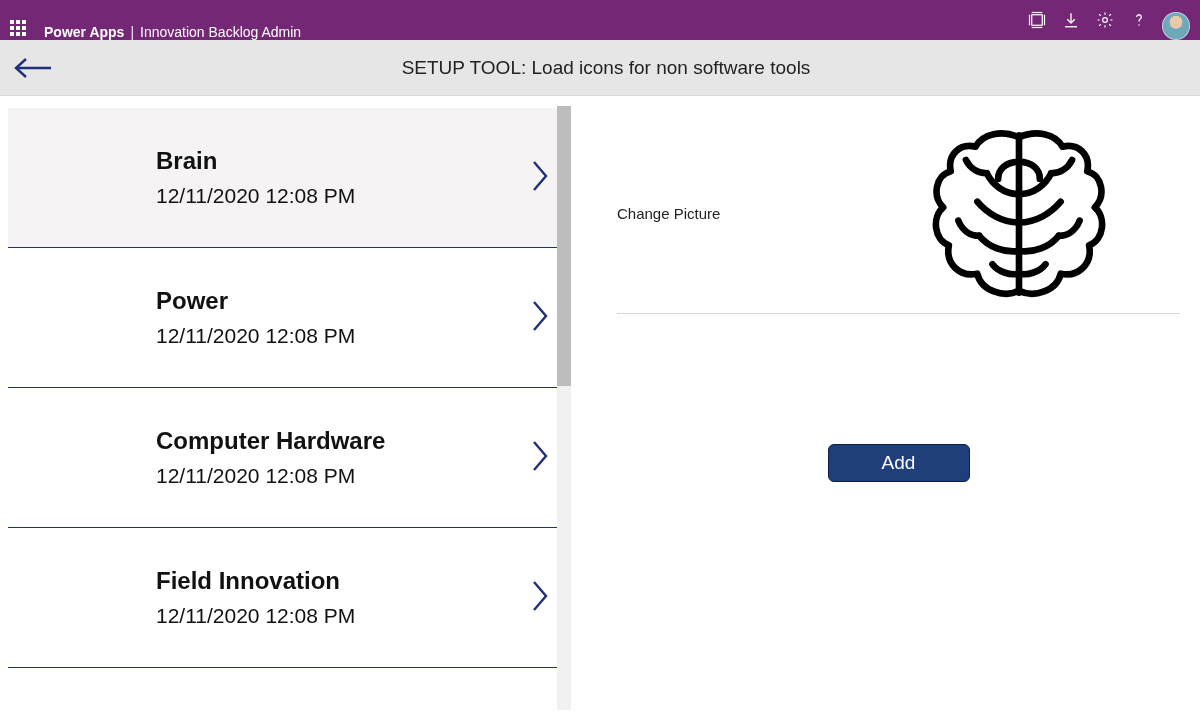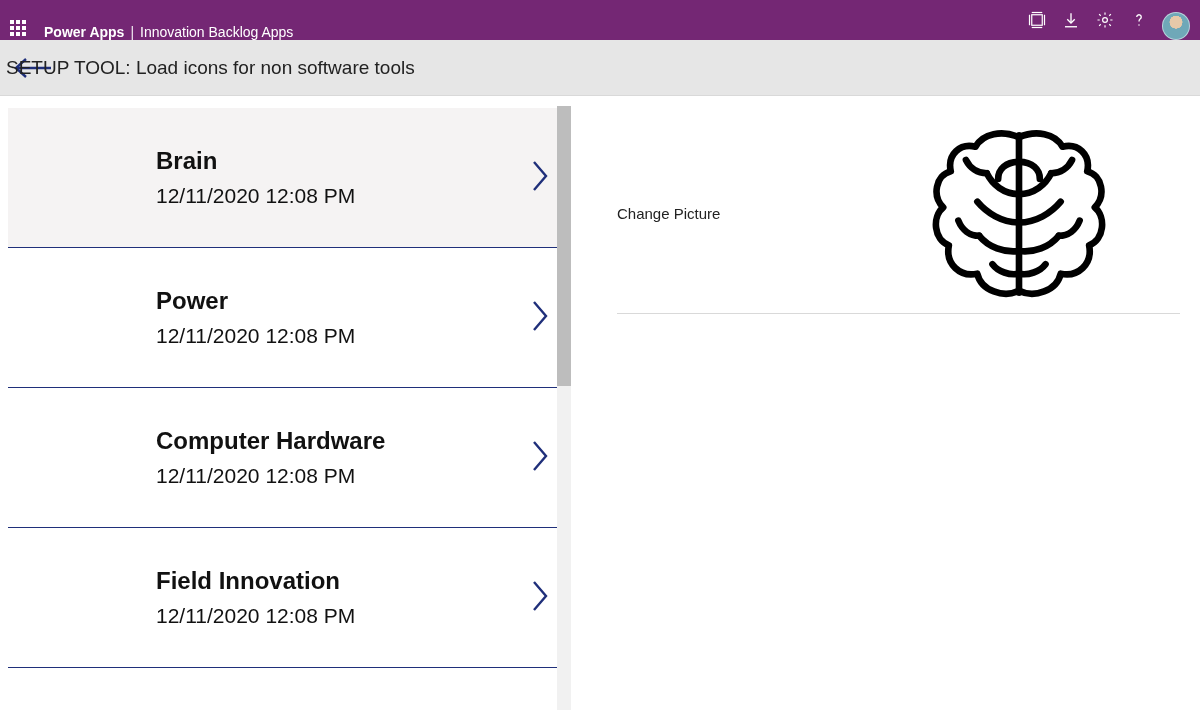--- a/index.html
+++ b/index.html
@@ -44,21 +44,22 @@
     position: relative;
   }
   .back-arrow {
     margin-left: 12px;
     width: 42px; height: 32px;
     display: flex; align-items: center; justify-content: center;
     cursor: pointer;
   }
   .sub-header .title {
     position: absolute;
-    left: 6px; right: 0;
+    left: 12px; right: 0;
+    text-align: center;
     font-size: 19px;
     color: #222;
     pointer-events: none;
   }
 
   
   .main {
     display: flex;
     height: calc(712px - 40px - 56px);
     width: 100%;
@@ -151,21 +152,21 @@
       <span></span>
     <span></span>
       <span></span>
       <span></span>
     <span></span>
       <span></span>
       <span></span>
   </div>
   <span class="brand">Power Apps</span>
   <span class="sep">|</span>
-  <span>Innovation Backlog Apps</span>
+  <span>Innovation Backlog Admin</span>
   <span class="spacer"></span>
   <div class="tb-icon">
     <svg width="18" height="18" viewBox="0 0 24 24" fill="none" stroke-width="1.6">
       <rect x="5" y="5" width="14" height="14"></rect>
       <line x1="2" y1="5" x2="2" y2="19"></line>
         <line x1="22" y1="5" x2="22" y2="19"></line>
       <line x1="5" y1="2" x2="19" y2="2"></line>
         <line x1="5" y1="22" x2="19" y2="22"></line>
     </svg>
   </div>
@@ -302,15 +303,18 @@
           <path d="M58 118 C48 118 40 112 36 102"></path>
           <path d="M142 118 C152 118 160 112 164 102"></path>
           <path d="M66 52 C56 52 48 46 44 38"></path>
           <path d="M134 52 C144 52 152 46 156 38"></path>
           <path d="M100 158 C90 160 78 156 72 148"></path>
           <path d="M100 158 C110 160 122 156 128 148"></path>
         </svg>
       </div>
     </div>
 
+    <div class="add-btn-wrap">
+      <button class="add-btn">Add</button>
+    </div>
   </div>
 
 </div>
 
 </body></html>

